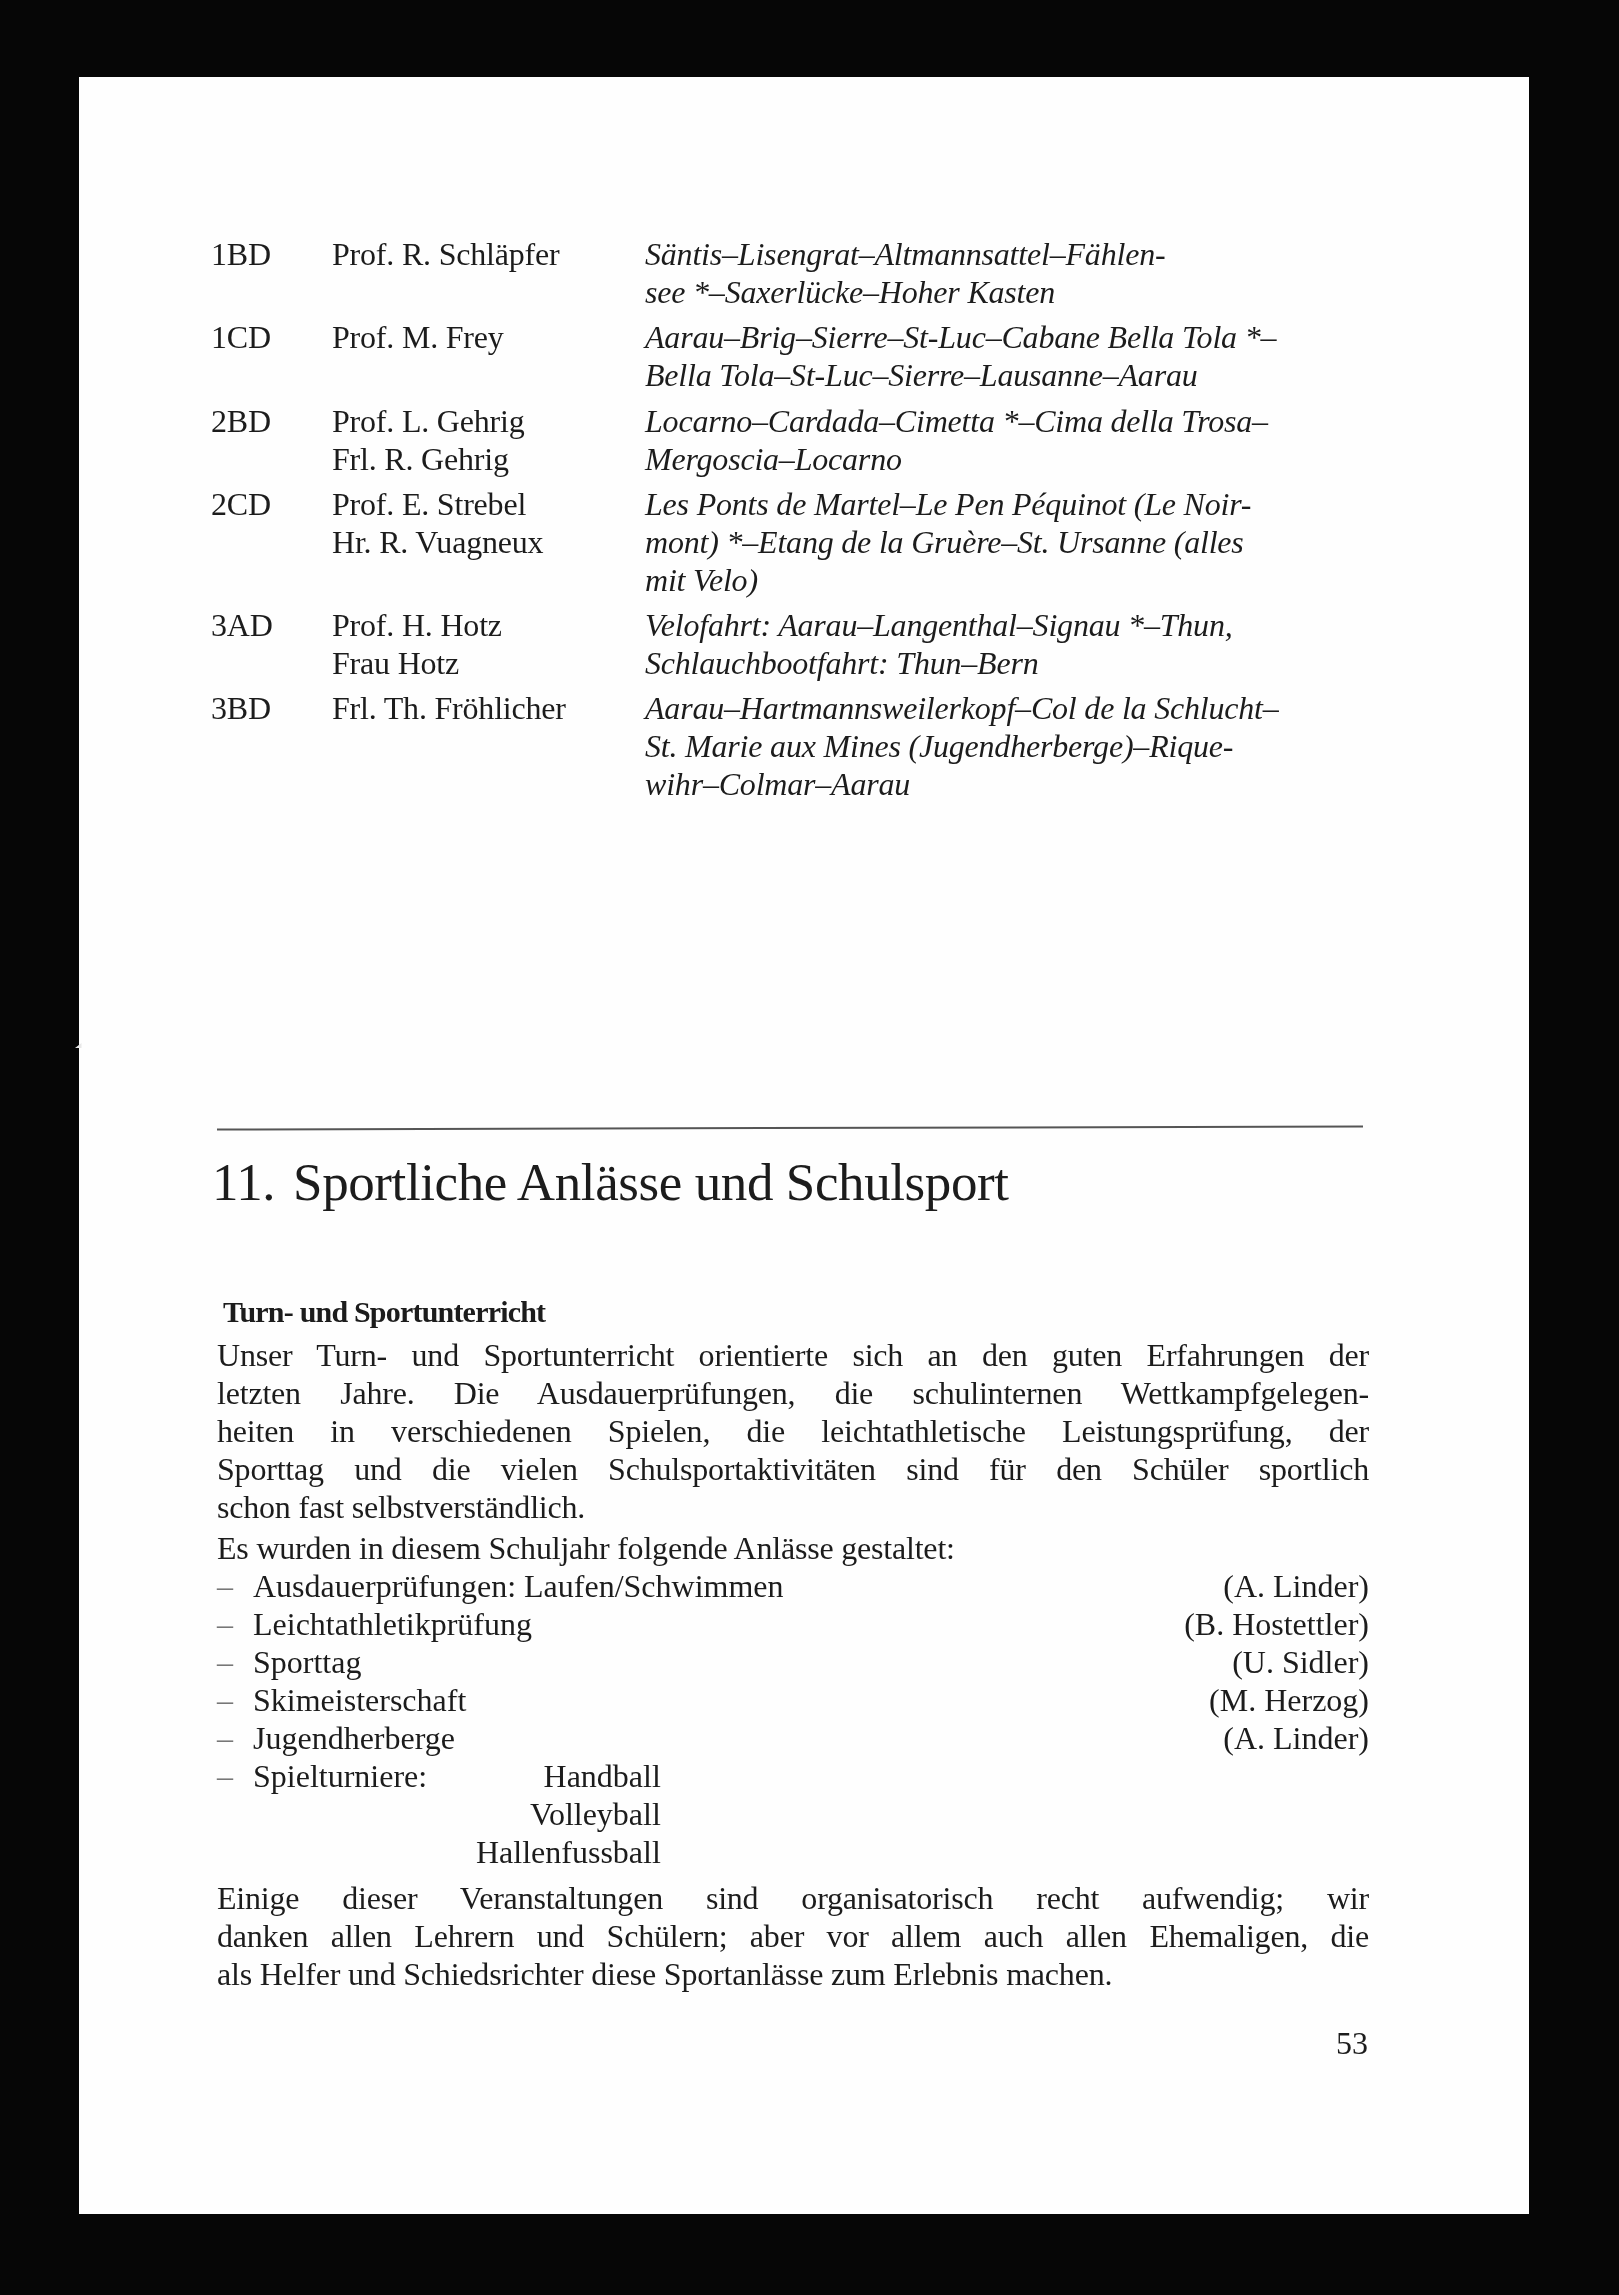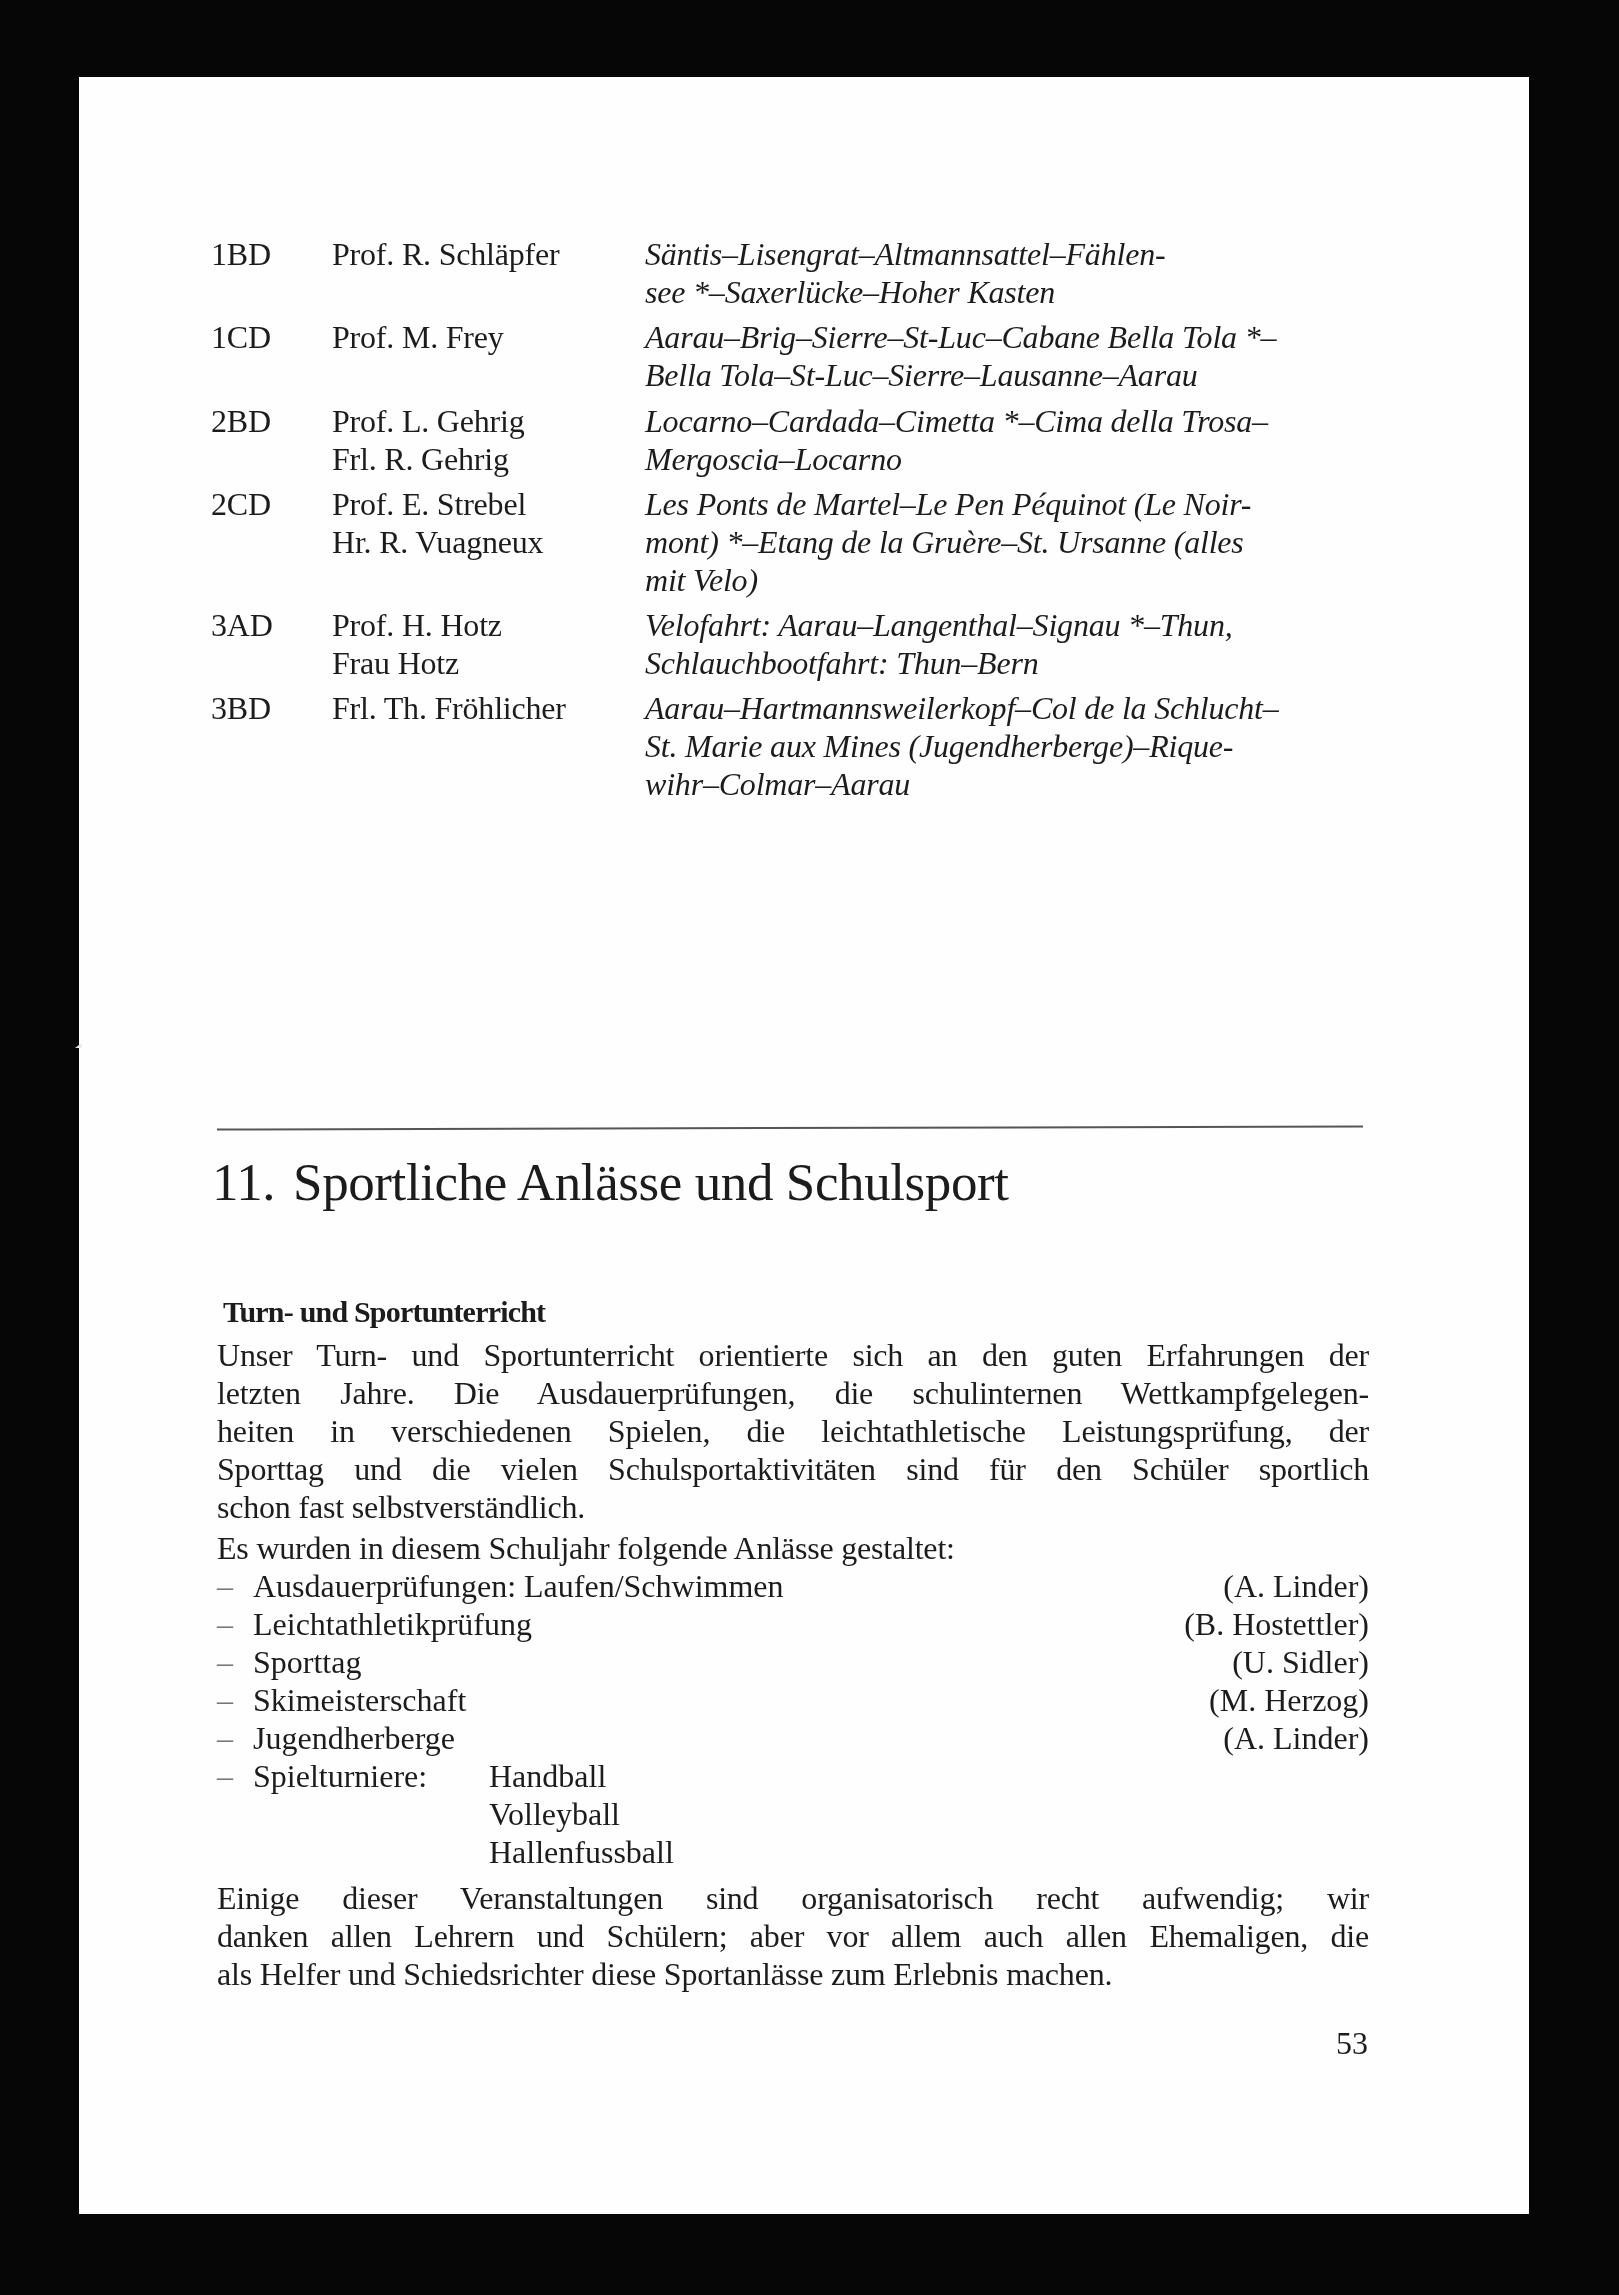--- a/index.html
+++ b/index.html
@@ -131,23 +131,23 @@
     }
     .event .name {
       flex: 1;
       white-space: nowrap;
     }
     .event .resp {
       flex: none;
       white-space: nowrap;
       text-align: right;
     }
-    .sub-events { display: flex; gap: 13px; }
+    .sub-events { display: flex; }
     .sub-events .label { width: 223px; flex: none; white-space: nowrap; }
-    .sub-events .list div { white-space: nowrap; }
+    .sub-events .list div { white-space: nowrap; text-align: right; }
     .para2 { top: 1879px; }
     .para2 .line {
       display: block;
       text-align: justify;
       text-align-last: justify;
       white-space: nowrap;
     }
     .para2 .line.last { text-align-last: left; }
     .page-number {
       position: absolute;

